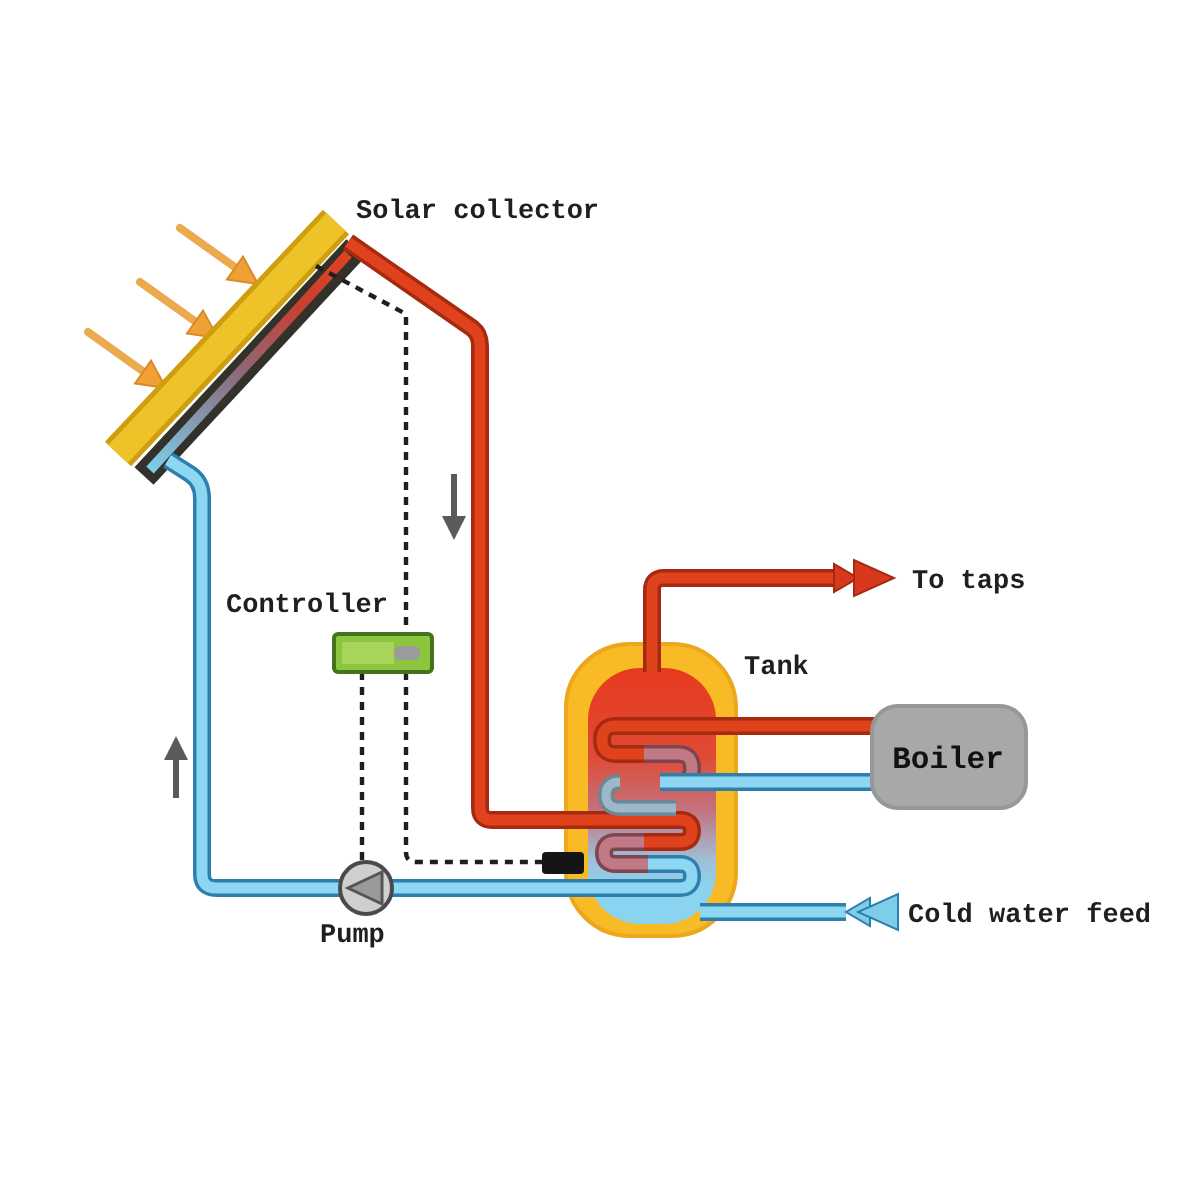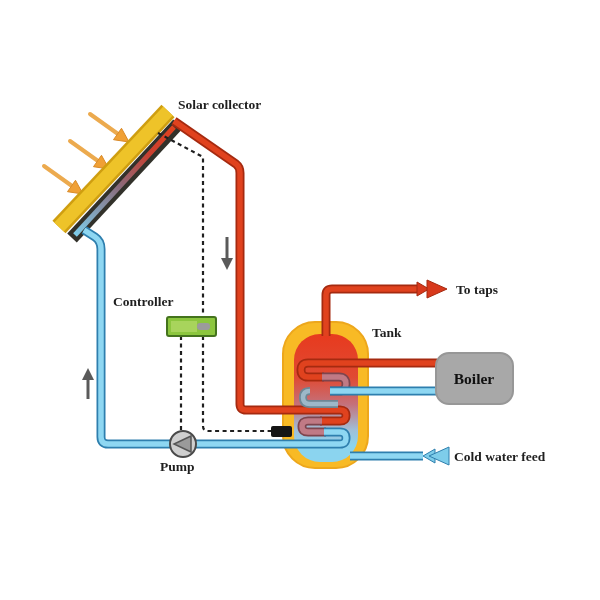--- a/index.html
+++ b/index.html
@@ -1,18 +1,18 @@
 <!DOCTYPE html>
 <html><head>
 <meta charset="utf-8">
 <style>
   html,body{margin:0;padding:0;background:#fff;}
   .stage{
     position:relative;width:600px;height:600px;background:#ffffff;
-    font-family:Liberation Serif, serif;overflow:hidden;
+    font-family:Liberation Mono, monospace;overflow:hidden;
   }
   svg{display:block;}
   
   .po-red{fill:none;stroke:#a52a10;stroke-width:9;stroke-linejoin:round;}
   .pi-red{fill:none;stroke:#e0421e;stroke-width:5.5;stroke-linejoin:round;}
   .po-blue{fill:none;stroke:#2e7fae;stroke-width:9;stroke-linejoin:round;}
   .pi-blue{fill:none;stroke:#8ed7f2;stroke-width:5.5;stroke-linejoin:round;}
   .po-mauve{fill:none;stroke:#7d454e;stroke-width:9;stroke-linejoin:round;}
   .pi-mauve{fill:none;stroke:#c07a85;stroke-width:5.5;stroke-linejoin:round;}
   .po-fade{fill:none;stroke:#6e8795;stroke-width:8;stroke-linejoin:round;}

